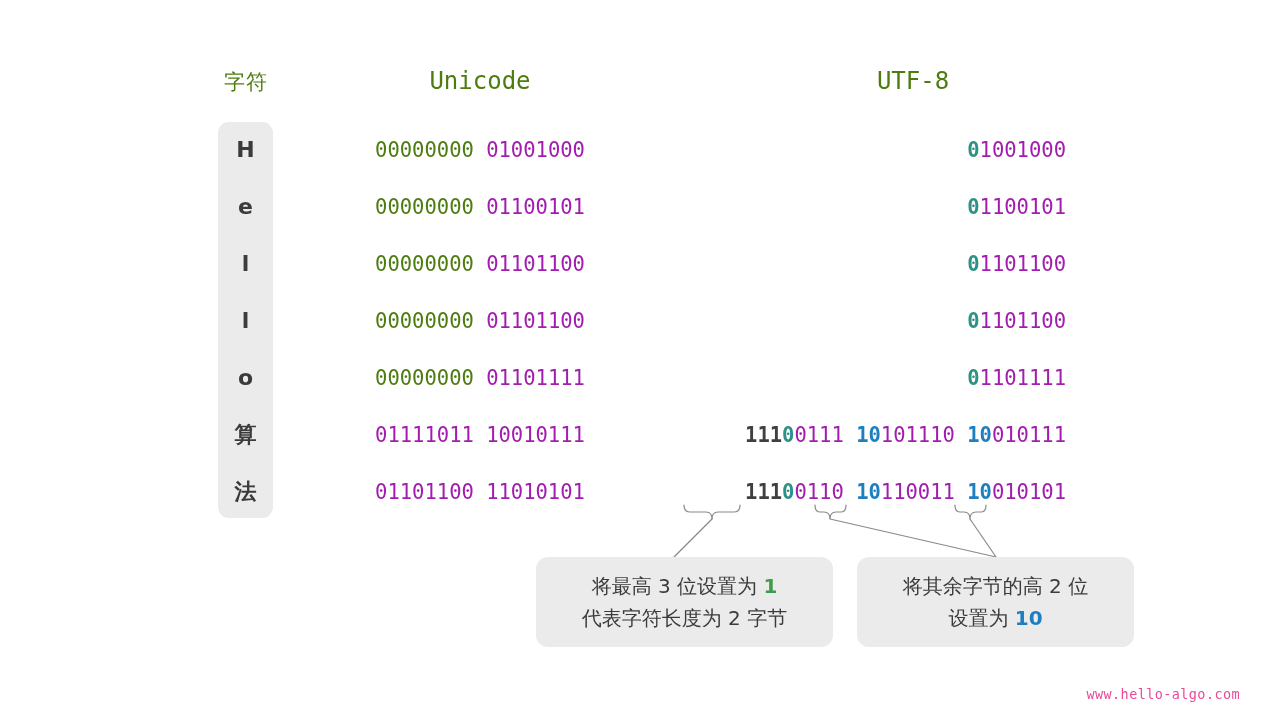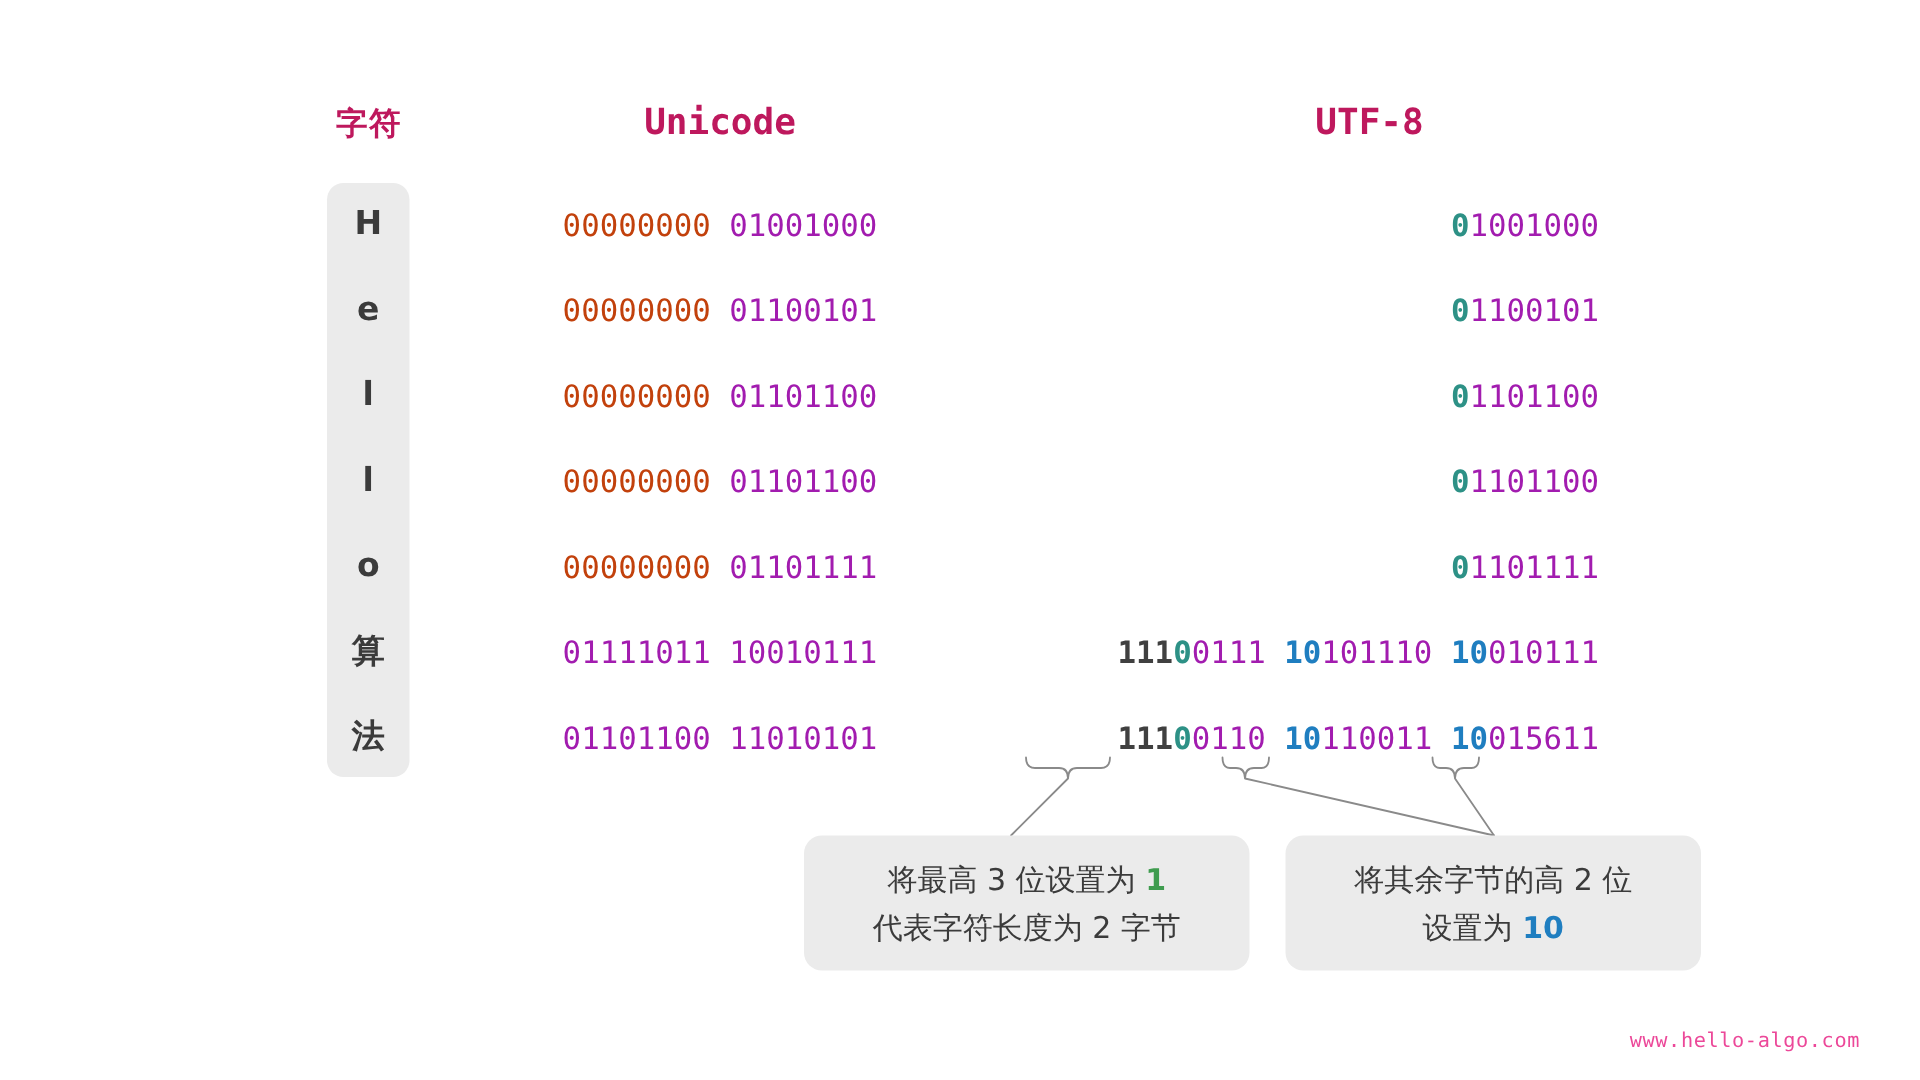--- a/index.html
+++ b/index.html
@@ -21,22 +21,22 @@
     position: absolute;
     left: 0; top: 0;
     width: 1280px;
     height: 720px;
   }
 
   
   .hdr {
     position: absolute;
     font-family: "DejaVu Sans Mono", monospace;
-    font-weight: bold;
-    color: #be185d;
+    font-weight: normal;
+    color: #4d7c0f;
     white-space: nowrap;
   }
   #hdr-char  { left: 218px; top: 68px; width: 56px; text-align: center; font-size: 21px;
                font-family: "DejaVu Sans", sans-serif; letter-spacing: 1px; }
   #hdr-unicode { left: 353px; top: 67px; width: 254px; text-align: center; font-size: 24px; }
   #hdr-utf8  { left: 760px; top: 67px; width: 306px; text-align: center; font-size: 24px; }
 
   
   #char-col-bg {
     position: absolute;
@@ -82,21 +82,21 @@
     left: 600px;
     width: 466px;
     text-align: right;
     font-family: "DejaVu Sans Mono", monospace;
     font-size: 20.5px;
     line-height: 34px;
     white-space: pre;
     color: #3b3b3b;
   }
 
-  .bits-dim   { color: #c2410c; }
+  .bits-dim   { color: #4d7c0f; }
   .bits-dark  { color: #a21caf; }
   .bits-green { color: #404040; font-weight: bold; }
   .bits-teal  { color: #2d9186; font-weight: bold; }
   .bits-blue  { color: #1f7ec0; font-weight: bold; }
 
   
   #connectors {
     position: absolute;
     left: 0; top: 0;
     width: 1280px; height: 720px;
@@ -173,21 +173,21 @@
         <div class="cell-utf8"><span class="bits-teal">0</span><span class="bits-dark">1101111</span></div>
       </div>
       <div class="row" style="top: 418px;">
         <div class="cell-char">算</div>
         <div class="cell-unicode"><span class="bits-dark">01111011 10010111</span></div>
         <div class="cell-utf8"><span class="bits-green">111</span><span class="bits-teal">0</span><span class="bits-dark">0111 </span><span class="bits-blue">10</span><span class="bits-dark">101110 </span><span class="bits-blue">10</span><span class="bits-dark">010111</span></div>
       </div>
       <div class="row" style="top: 475px;">
         <div class="cell-char">法</div>
         <div class="cell-unicode"><span class="bits-dark">01101100 11010101</span></div>
-        <div class="cell-utf8"><span class="bits-green">111</span><span class="bits-teal">0</span><span class="bits-dark">0110 </span><span class="bits-blue">10</span><span class="bits-dark">110011 </span><span class="bits-blue">10</span><span class="bits-dark">015611</span></div>
+        <div class="cell-utf8"><span class="bits-green">111</span><span class="bits-teal">0</span><span class="bits-dark">0110 </span><span class="bits-blue">10</span><span class="bits-dark">110011 </span><span class="bits-blue">10</span><span class="bits-dark">010101</span></div>
       </div>
     </div>
 
   <svg id="connectors" viewBox="0 0 1280 720" xmlns="http://www.w3.org/2000/svg">
     <g fill="none" stroke="#8a8a8a" stroke-width="1.2" stroke-linecap="round">
 
       <path d="M684,505 q0,7 6,7 L706,512 q6,0 6,7 q0,-7 6,-7 L734,512 q6,0 6,-7"></path>
 
       <path d="M712,519 L674,557"></path>
 

